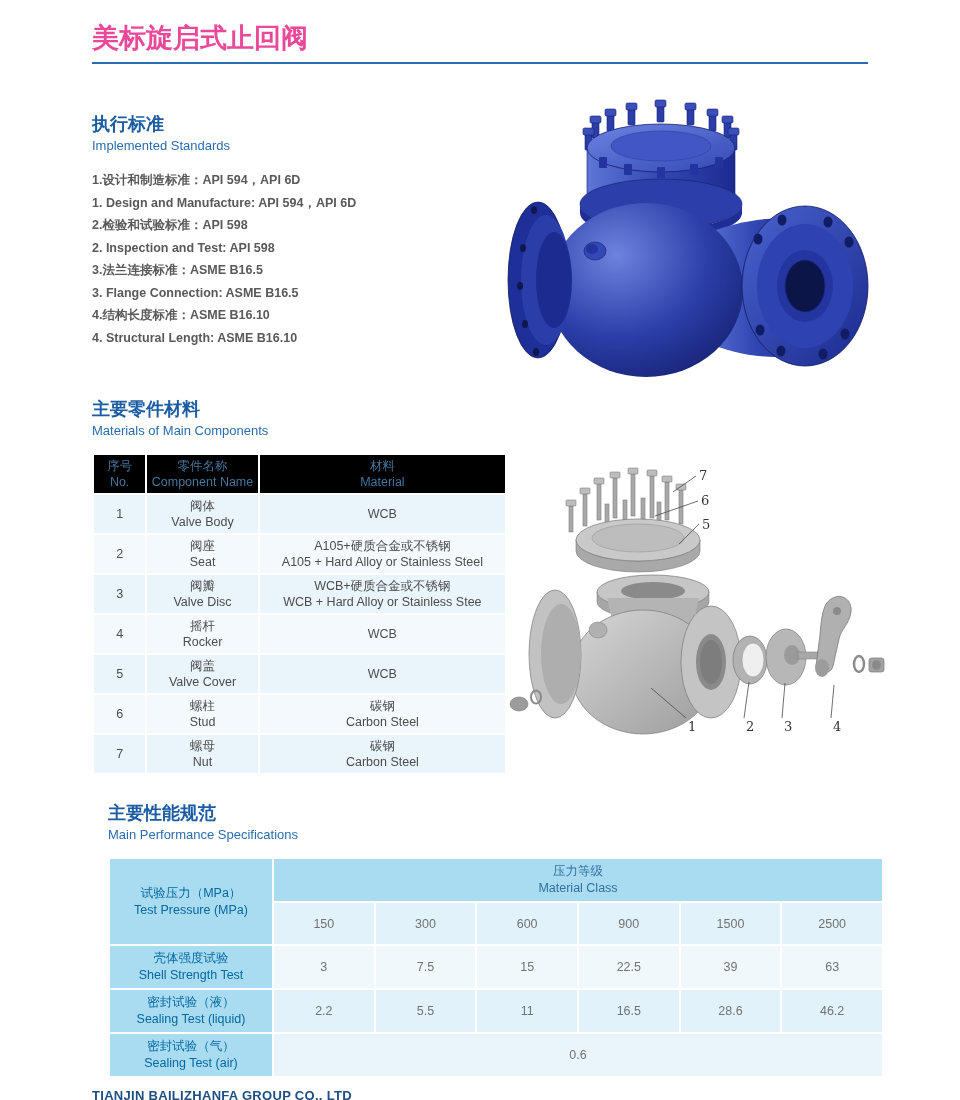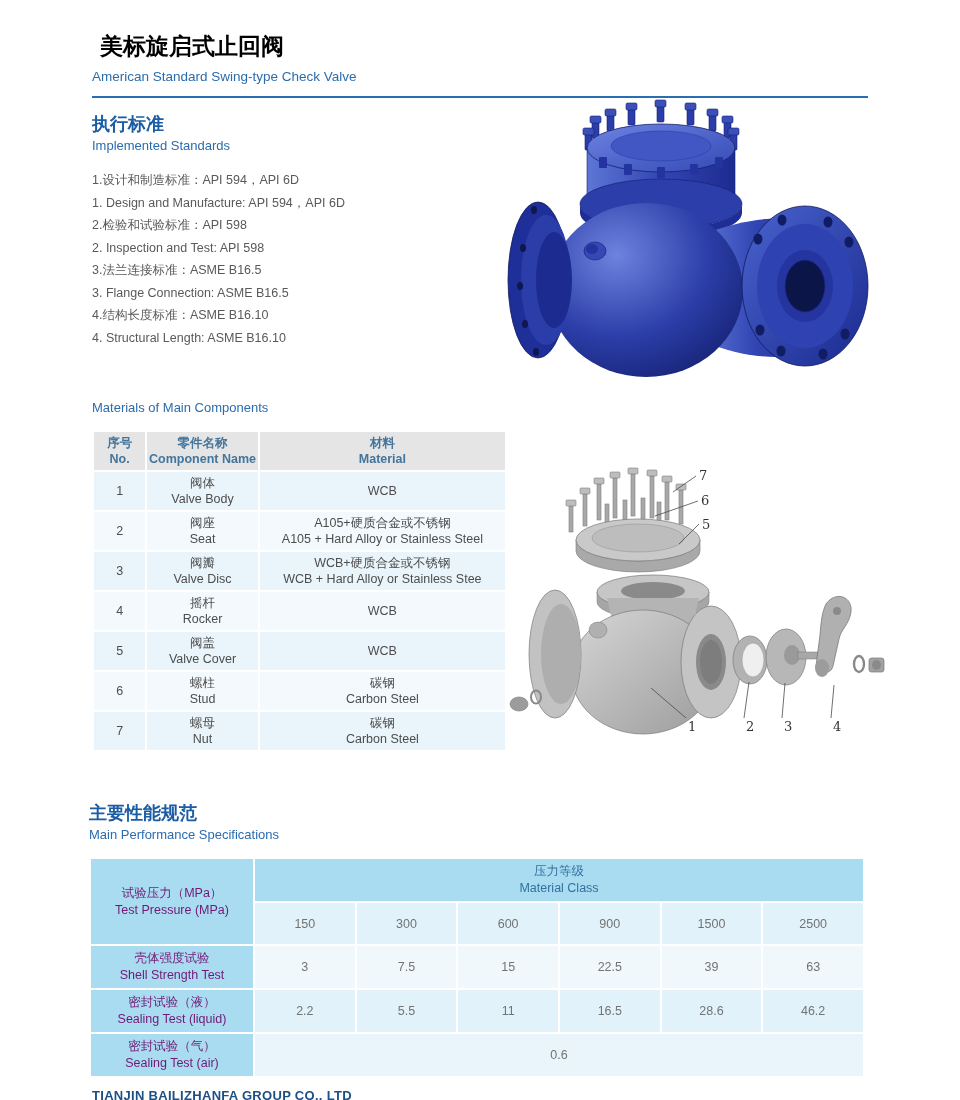--- a/index.html
+++ b/index.html
@@ -3,59 +3,58 @@
 <meta charset="utf-8">
 <style>
   html,body{margin:0;padding:0;}
   body{
     width:960px;height:1100px;overflow:hidden;position:relative;
     background:#ffffff;color:#4d4d4d;
     font-family:"Liberation Sans", sans-serif;
   }
   .abs{position:absolute;}
   
-  .title-zh{font-size:23px;font-weight:bold;color:#000000;line-height:28px;margin:8px;}
+  .title-zh{font-size:27px;font-weight:bold;color:#ec4899;line-height:28px;margin:0;}
   .title-en{font-size:13.5px;color:#2b6cad;line-height:18px;margin-top:2px;}
   .rule{border:none;border-top:2px solid #2a6db0;margin:10px 0 0 0;width:776px;}
   .sec-zh{font-size:18px;font-weight:bold;color:#1c5ca3;line-height:23px;margin:0;}
   .sec-en{font-size:13px;color:#2b6cad;line-height:17px;margin-top:1px;}
   
-  .std-list{list-style:none;margin:15px 0 0 0;padding:0;}
+  .std-list{list-style:none;margin:15px 0 0 0;padding:0;font-weight:bold;}
   .std-list li{font-size:12.5px;color:#595959;line-height:22.5px;white-space:nowrap;}
   
   table{border-collapse:collapse;}
   .mat-table{width:415px;margin-top:14px;table-layout:fixed;}
   .mat-table th,.mat-table td{border:2px solid #ffffff;text-align:center;vertical-align:middle;}
-  .mat-table th{background:#e5e5e5;color:#44759c;font-weight:bold;font-size:12.5px;padding:3px 1px;line-height:16px;}
+  .mat-table th{background:#000000;color:#44759c;font-weight:normal;font-size:12.5px;padding:3px 1px;line-height:16px;}
   .mat-table td{font-size:12.5px;color:#4d4d4d;padding:2px 1px;line-height:16px;height:34px;}
   .mat-table tr.odd td{background:#e9f5fb;}
   .mat-table tr.even td{background:#f3f9fd;}
   .col-no{width:53px;}.col-name{width:112px;}.col-mat{width:246px;}
   .cell-line{display:block;}
   
   .perf-table{width:776px;margin-top:14px;table-layout:fixed;}
   .perf-table th,.perf-table td{border:2px solid #ffffff;text-align:center;vertical-align:middle;font-weight:normal;}
-  .perf-table th.side{background:#a9dbf1;color:#701a75;font-size:12.5px;line-height:17px;width:158px;padding:4px 2px;}
+  .perf-table th.side{background:#a9dbf1;color:#0369a1;font-size:12.5px;line-height:17px;width:158px;padding:4px 2px;}
   .perf-table th.band{background:#a9dbf1;color:#33719f;font-size:12.5px;line-height:17px;height:40px;margin-left:32px;}
   .perf-table td{font-size:12.5px;color:#737373;height:39px;}
   .perf-table td.cls{background:#e2f2fa;}
   .perf-table tr.r-shell td{background:#f0f8fc;}
   .perf-table tr.r-liquid td{background:#e2f2fa;text-align:center;}
   .perf-table tr.r-air td{background:#eaf5fb;}
   
   .footer{font-size:13px;font-weight:bold;color:#1d4f85;letter-spacing:0.3px;white-space:nowrap;}
   
   .expl-label{font-family:"DejaVu Serif", serif;font-size:13px;fill:#333333;}
 </style>
 </head>
 <body>
 
 <div class="abs" style="left:92px;top:24px;width:776px;">
   <h1 class="title-zh">美标旋启式止回阀</h1>
-  <div class="title-en">American Standard Swing-type Check Valve</div>
   <hr class="rule">
 </div>
 
 <div class="abs" style="left:92px;top:113px;width:400px;">
   <h2 class="sec-zh">执行标准</h2>
   <div class="sec-en">Implemented Standards</div>
   <ul class="std-list">
       <li>1.设计和制造标准：API 594，API 6D</li>
       <li>1. Design and Manufacture: API 594，API 6D</li>
       <li>2.检验和试验标准：API 598</li>
@@ -163,20 +162,21 @@
         <ellipse cx="260" cy="141" rx="4.5" ry="5.5"></ellipse>
           <ellipse cx="284" cy="122" rx="4.5" ry="5.5"></ellipse>
         <ellipse cx="330" cy="124" rx="4.5" ry="5.5"></ellipse>
           <ellipse cx="351" cy="144" rx="4.5" ry="5.5"></ellipse>
       </g>
     </g>
   </svg>
 </div>
 
 <div class="abs" style="left:92px;top:398px;width:420px;">
+  <h2 class="sec-zh">主要零件材料</h2>
   <div class="sec-en">Materials of Main Components</div>
   <table class="mat-table">
     <colgroup>
         <col class="col-no">
         <col class="col-name">
         <col class="col-mat">
       </colgroup>
     <thead>
         <tr id="materials-head">
           <th>
@@ -374,21 +374,21 @@
     <text class="expl-label" x="196" y="28">7</text>
     <text class="expl-label" x="198" y="53">6</text>
     <text class="expl-label" x="199" y="77">5</text>
     <text class="expl-label" x="185" y="279">1</text>
     <text class="expl-label" x="243" y="279">2</text>
     <text class="expl-label" x="281" y="279">3</text>
     <text class="expl-label" x="330" y="279">4</text>
   </svg>
 </div>
 
-<div class="abs" style="left:89px;top:802px;width:776px;">
+<div class="abs" style="left:108px;top:802px;width:776px;">
   <h2 class="sec-zh">主要性能规范</h2>
   <div class="sec-en">Main Performance Specifications</div>
   <table class="perf-table">
     <tbody id="perf-body">
         <tr>
           <th class="side" rowspan="2">
             <span class="cell-line">试验压力（MPa）</span>
             <span class="cell-line">Test Pressure (MPa)</span>
           </th>
           <th class="band" colspan="6">

